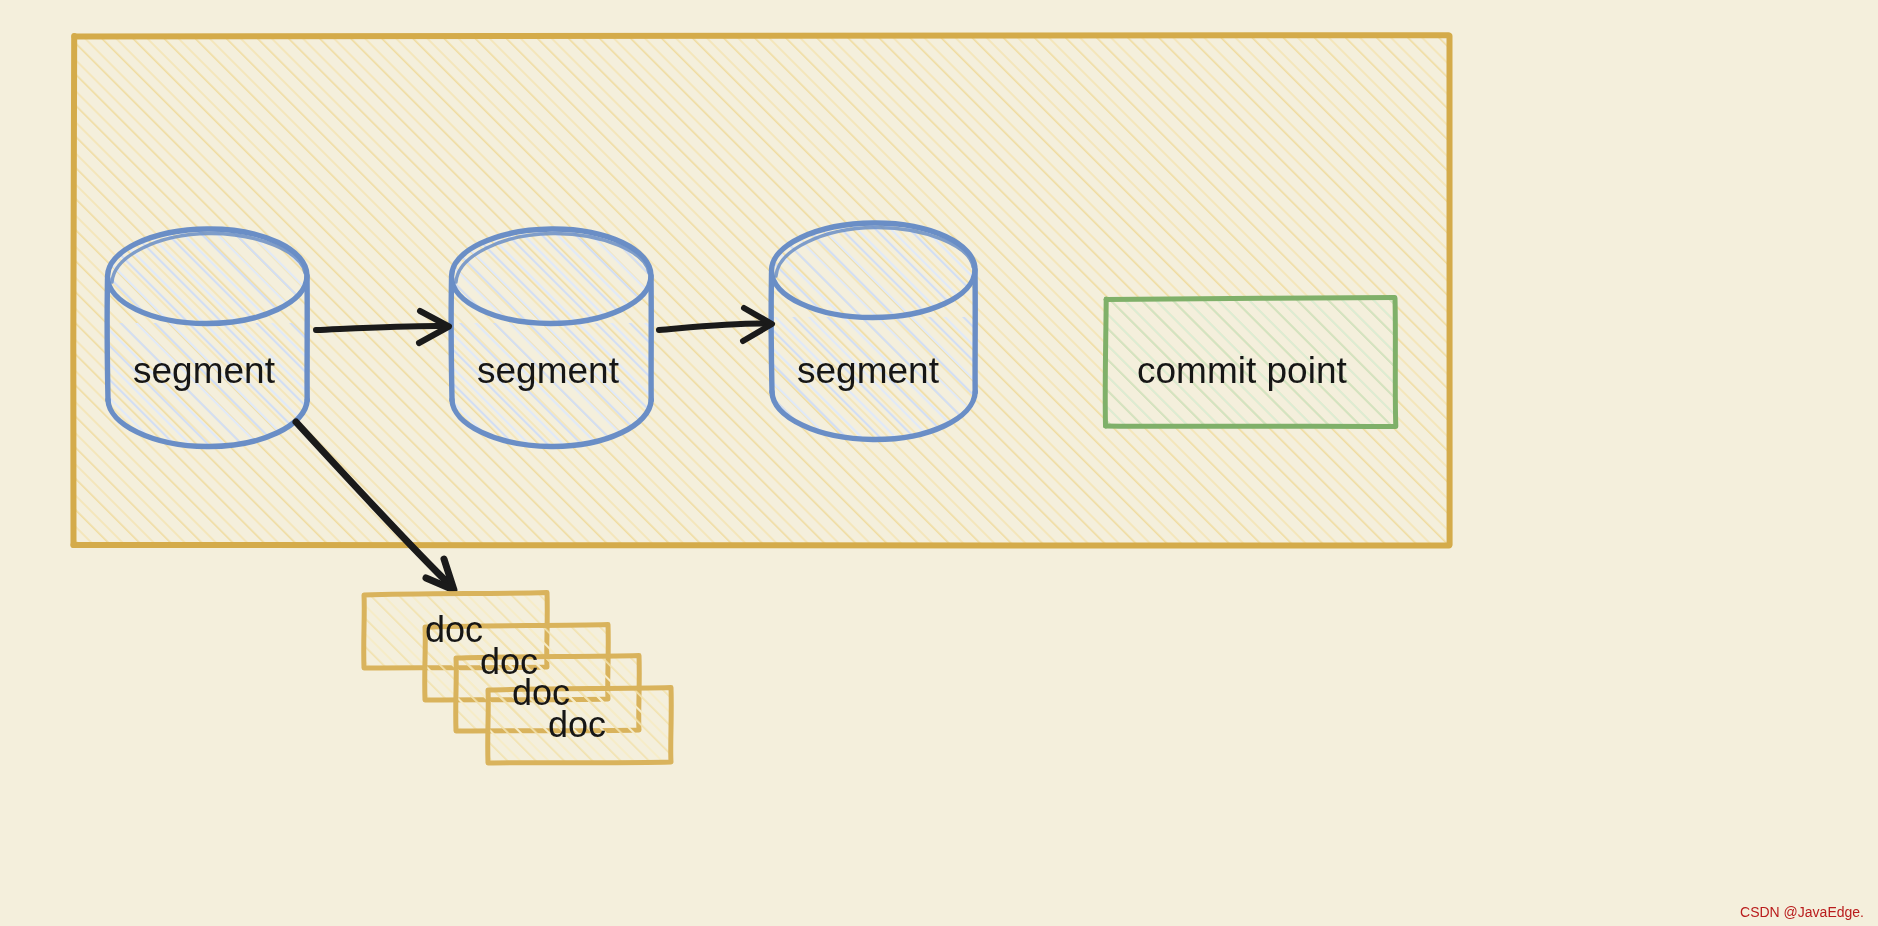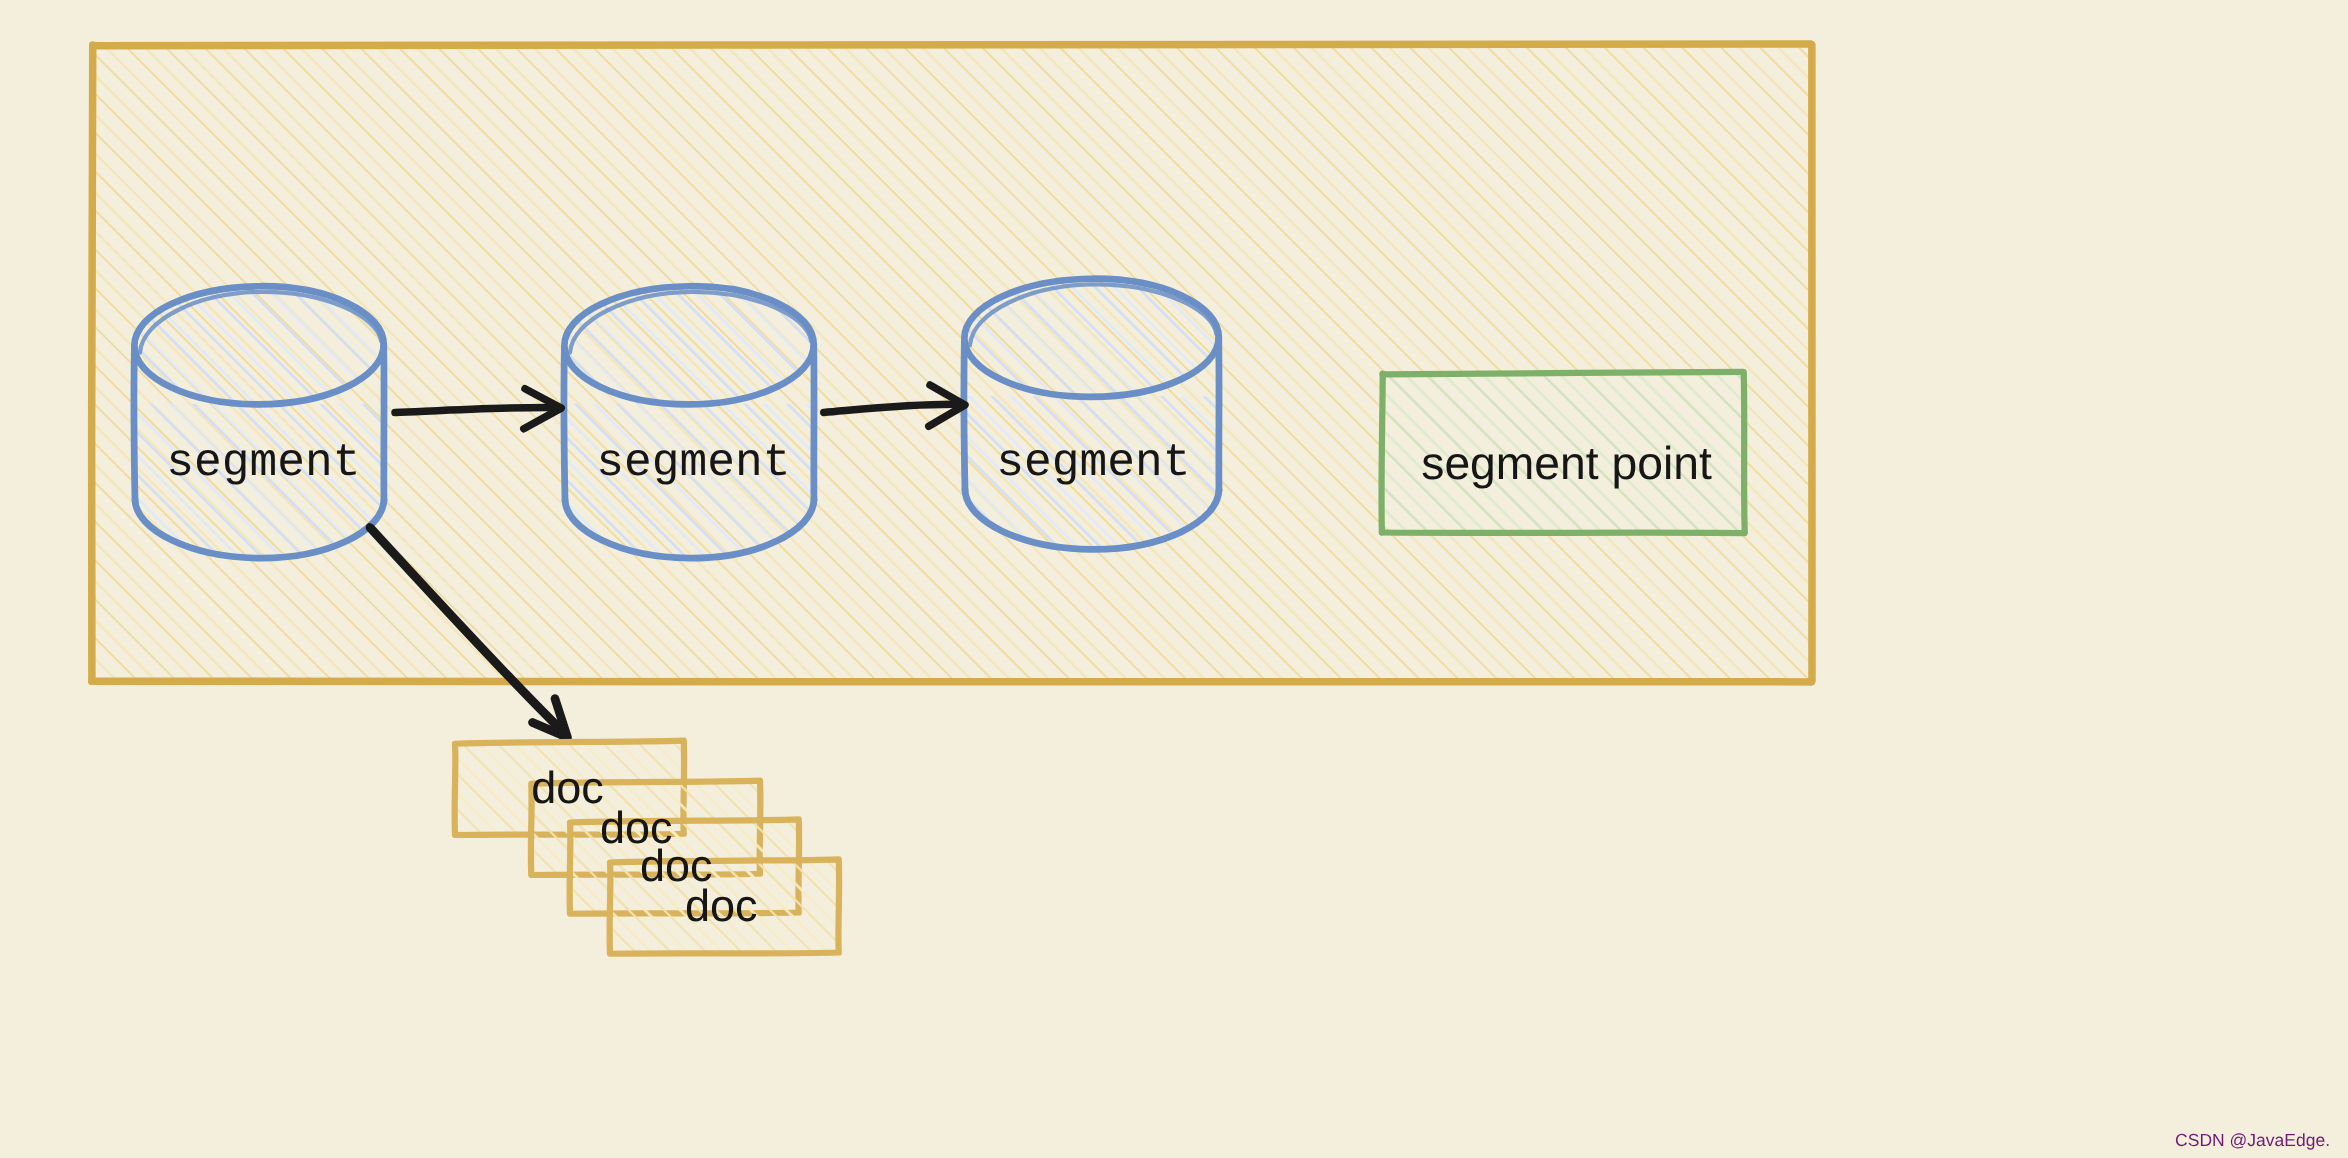--- a/index.html
+++ b/index.html
@@ -31,36 +31,35 @@
     user-select: none;
   }
   #title-label {
     font-size: 38px;
     font-weight: bold;
     letter-spacing: -0.2px;
   }
   .seg-label {
     font-size: 37px;
     font-weight: normal;
-    font-family: Liberation Mono, monospace;
   }
   #commit-label {
     font-size: 37px;
     font-weight: normal;
   }
   .doc-label {
     font-size: 36px;
     font-weight: normal;
   }
   #watermark {
     position: absolute;
     right: 14px;
     bottom: 6px;
     font-size: 14px;
-    color: #701a75;
+    color: #b91c1c;
     font-family: "Liberation Sans", sans-serif;
     user-select: none;
   }
 </style>
 </head>
 <body>
 
 <div id="stage">
 
   <svg id="canvas" viewBox="0 0 1878 926">
@@ -164,21 +163,21 @@
       <rect x="488" y="688" width="183" height="75" fill="url(#hatch-doc)" stroke="none"></rect>
       <path d="M488,690 C544,688 624,689 671,687.5 C672,715 670,745 671,762 C614,763.5 534,762 488,763 C487,735 489,709 488,690 Z" fill="none" stroke="#d9b35c" stroke-width="5" stroke-linecap="round" stroke-linejoin="round"></path>
     </g>
   </svg>
 
 
   <div class="lbl seg-label" style="left:133px; top:350px;">segment</div>
   <div class="lbl seg-label" style="left:477px; top:350px;">segment</div>
   <div class="lbl seg-label" style="left:797px; top:350px;">segment</div>
 
-  <div class="lbl" id="commit-label" style="left:1137px; top:350px;">segment point</div>
+  <div class="lbl" id="commit-label" style="left:1137px; top:350px;">commit point</div>
 
   <div class="lbl doc-label" style="left:425px; top:609px;">doc</div>
   <div class="lbl doc-label" style="left:480px; top:641px;">doc</div>
   <div class="lbl doc-label" style="left:512px; top:672px;">doc</div>
   <div class="lbl doc-label" style="left:548px; top:704px;">doc</div>
 
   <div id="watermark">CSDN @JavaEdge.</div>
 
 </div>
 

